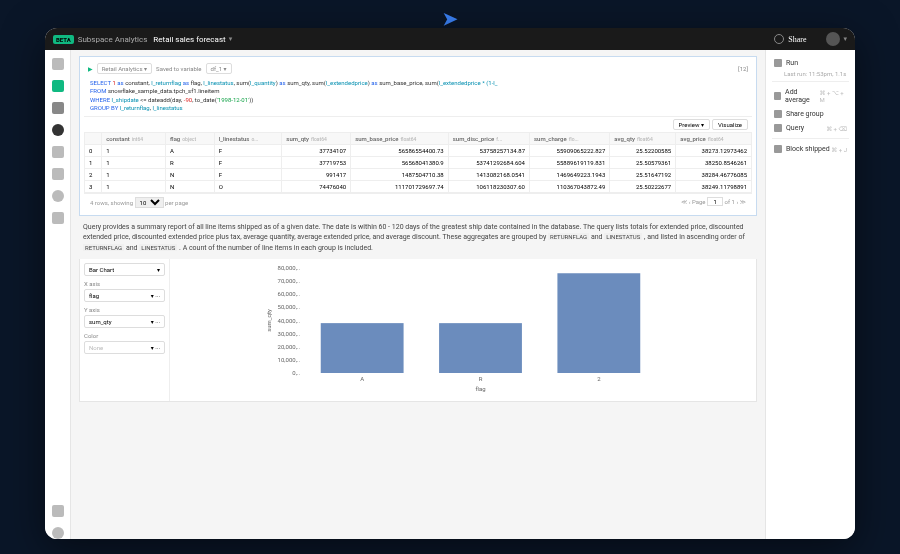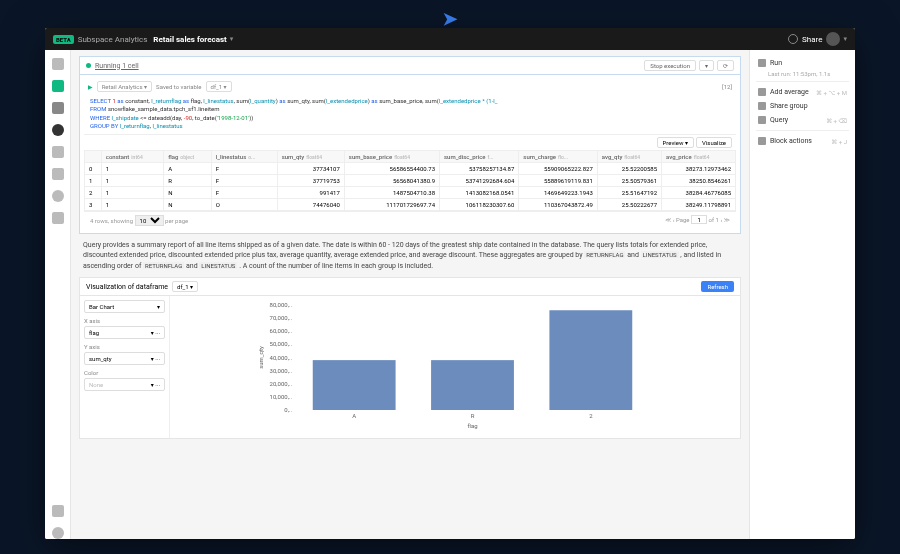--- a/index.html
+++ b/index.html
@@ -1,45 +1,45 @@
 <!DOCTYPE html>
 <html><head>
 <meta charset="utf-8">
 <style>
 * { box-sizing: border-box; margin: 0; padding: 0; font-family: -apple-system, BlinkMacSystemFont, "Segoe UI", Roboto, sans-serif; }
 body { background: #0a1628; width: 900px; height: 554px; overflow: hidden; position: relative; }
 .logo-top { position: absolute; top: 8px; left: 50%; transform: translateX(-50%); color: #3b82f6; font-size: 18px; font-weight: bold; }
-.app-shell { position: absolute; top: 28px; left: 45px; right: 45px; bottom: 15px; background: #f5f5f5; border-radius: 2px; overflow: hidden; box-shadow: 0 10px 40px rgba(0,0,0,0.5); display: flex; flex-direction: column; }
+.app-shell { position: absolute; top: 28px; left: 45px; right: 45px; bottom: 15px; background: #f5f5f5; border-radius: 12px; overflow: hidden; box-shadow: 0 10px 40px rgba(0,0,0,0.5); display: flex; flex-direction: column; }
 .topbar { background: #1a1a1a; height: 22px; display: flex; align-items: center; padding: 0 8px; color: #fff; font-size: 8px; }
 .topbar .beta { background: #10b981; color: #000; padding: 1px 3px; border-radius: 2px; font-size: 6px; font-weight: bold; }
 .topbar .brand { margin-left: 4px; color: #aaa; }
-.topbar .breadcrumb { margin-left: 6px; color: #fff; font-weight: 700; }
+.topbar .breadcrumb { margin-left: 6px; color: #fff; font-weight: 400; }
 .topbar .chev { margin-left: 3px; color: #888; font-size: 7px; }
 .topbar .spacer { flex: 1; }
 .topbar .globe { width: 10px; height: 10px; border: 1px solid #888; border-radius: 50%; margin-right: 4px; }
-.topbar .share { color: #fff; margin-right: 4px; }
+.topbar .share { color: #fff; margin-right: 20px; font-family: Liberation Serif, serif; }
 .topbar .avatar { width: 14px; height: 14px; border-radius: 50%; background: #555; }
 
 .body { flex: 1; display: flex; overflow: hidden; }
 .left-rail { width: 26px; background: #fff; border-right: 1px solid #e5e5e5; display: flex; flex-direction: column; align-items: center; padding-top: 8px; gap: 10px; }
 .left-rail .ic { width: 12px; height: 12px; background: #999; border-radius: 2px; }
 .left-rail .ic.folder { background: #bbb; }
 .left-rail .ic.plus { background: #10b981; position: relative; }
 .left-rail .ic.grid { background: #888; }
 .left-rail .ic.gh { border-radius: 50%; background: #333; }
 .left-rail .ic.cal { background: #bbb; }
 .left-rail .ic.chat { background: #bbb; }
 .left-rail .ic.clock { border-radius: 50%; background: #bbb; }
 .left-rail .ic.send { background: #bbb; }
 .left-rail .rail-spacer { flex: 1; }
 .left-rail .ic.exit { background: #bbb; }
 .left-rail .ic.help { border-radius: 50%; background: #bbb; }
 
 .main { flex: 1; overflow: auto; padding: 6px 8px; }
-.right-rail { width: 106px; background: #fff; border-left: 1px solid #e5e5e5; padding: 6px; font-size: 7px; }
+.right-rail { width: 90px; background: #fff; border-left: 1px solid #e5e5e5; padding: 6px; font-size: 7px; }
 .right-rail .action { display: flex; align-items: center; padding: 3px 2px; color: #333; }
 .right-rail .ic { width: 8px; height: 8px; background: #999; border-radius: 1px; margin-right: 4px; }
 .right-rail .sub { color: #aaa; font-size: 6px; margin-left: 12px; margin-bottom: 4px; }
 .right-rail .shortcut { margin-left: auto; color: #bbb; font-size: 6px; }
 .right-rail hr { border: none; border-top: 1px solid #eee; margin: 3px 0; }
 
 .cell-head { display: flex; align-items: center; padding: 3px 6px; font-size: 7px; color: #666; border: 1px solid #c7dbf0; border-bottom: none; background: #fff; }
 .cell-head .bullet { width: 5px; height: 5px; background: #10b981; border-radius: 50%; margin-right: 4px; }
 .cell-head .status { text-decoration: underline; }
 .cell-head .spacer { flex: 1; }
@@ -109,28 +109,20 @@
       <div class="ic chat"></div>
       <div class="ic clock"></div>
       <div class="ic send"></div>
       <div class="rail-spacer"></div>
       <div class="ic exit"></div>
       <div class="ic help"></div>
     </div>
 
     <div class="main">
 
-      <div class="cell-head">
-        <span class="bullet"></span>
-        <span class="status">Running 1 cell</span>
-        <div class="spacer"></div>
-        <span class="btn">Stop execution</span>
-        <span class="btn">▾</span>
-        <span class="btn">⟳</span>
-      </div>
 
       <div class="cell-body">
         <div class="cell-meta">
           <span style="color:#10b981;">▶</span>
           <span class="pill"><span>Retail Analytics</span> ▾</span>
           <span>Saved to variable</span>
           <span class="pill"><span>df_1</span> ▾</span>
           <span style="margin-left:auto;" class="idx">[12]</span>
         </div>
         <div class="sql"><span class="kw">SELECT </span><span class="num">1 </span><span class="kw">as</span><span> constant, </span><span class="id">l_returnflag </span><span class="kw">as</span><span> flag, </span><span class="id">l_linestatus</span><span>, sum(</span><span class="id">l_quantity</span><span>) </span><span class="kw">as</span><span> sum_qty, sum(</span><span class="id">l_extendedprice</span><span>) </span><span class="kw">as</span><span> sum_base_price, sum(</span><span class="id">l_extendedprice * (1-l_</span>
@@ -212,26 +204,20 @@
         <div class="tbl-foot">
           <span><span>4 rows, showing</span> <select style="font-size:6px;border:1px solid #ddd;"><option>10</option></select> <span>per page</span></span>
           <span>≪ ‹ <span>Page</span> <input style="width: 16px; font-size: 6px; border: 1px solid rgb(221, 221, 221); text-align: center;" value="1"> <span>of 1</span> › ≫</span>
         </div>
       </div>
 
       <div class="desc">
         <span>Query provides a summary report of all line items shipped as of a given date. The date is within 60 - 120 days of the greatest ship date contained in the database. The query lists totals for extended price, discounted extended price, discounted extended price plus tax, average quantity, average extended price, and average discount. These aggregates are grouped by </span><code>RETURNFLAG</code><span> and </span><code>LINESTATUS</code><span> , and listed in ascending order of </span><code>RETURNFLAG</code><span> and </span><code>LINESTATUS</code><span> . A count of the number of line items in each group is included.</span>
       </div>
 
-      <div class="viz-head">
-        <span>Visualization of dataframe</span>
-        <span class="pill"><span>df_1</span> ▾</span>
-        <div class="spacer"></div>
-        <span class="refresh">Refresh</span>
-      </div>
       <div class="viz-body">
         <div class="viz-cfg">
           <div class="sel">
               <span>Bar Chart</span>
               <span>▾</span>
             </div>
           <div class="lbl">X axis</div>
           <div class="sel">
               <span>flag</span>
               <span>▾ ···</span>
@@ -288,18 +274,18 @@
           <span>Share group</span>
         </div>
       <div class="action">
           <span class="ic"></span>
           <span>Query</span>
           <span class="shortcut">⌘ + ⌫</span>
         </div>
       <hr>
       <div class="action">
           <span class="ic"></span>
-          <span>Block actions</span>
+          <span>Block shipped</span>
           <span class="shortcut">⌘ + J</span>
         </div>
     </div>
   </div>
 </div>
 
 </body></html>

